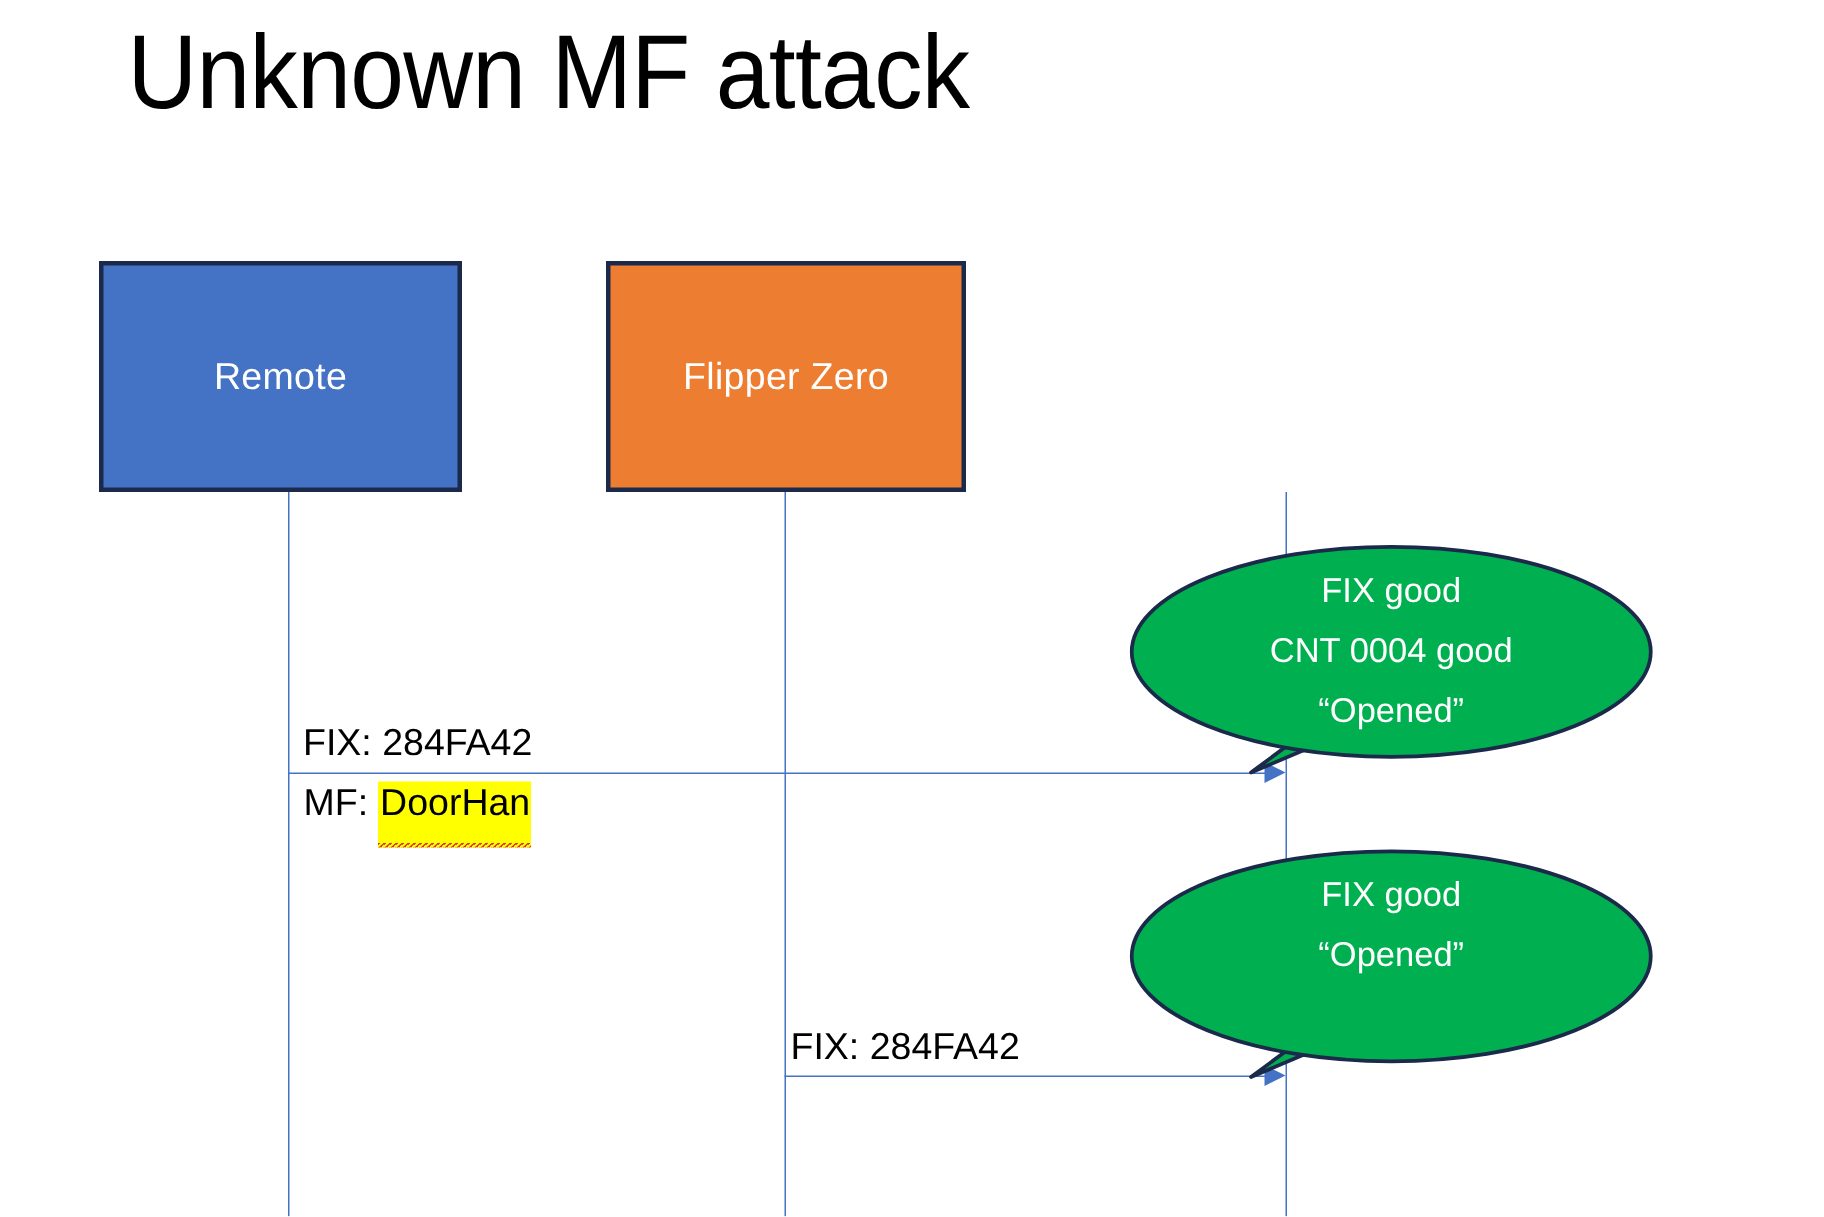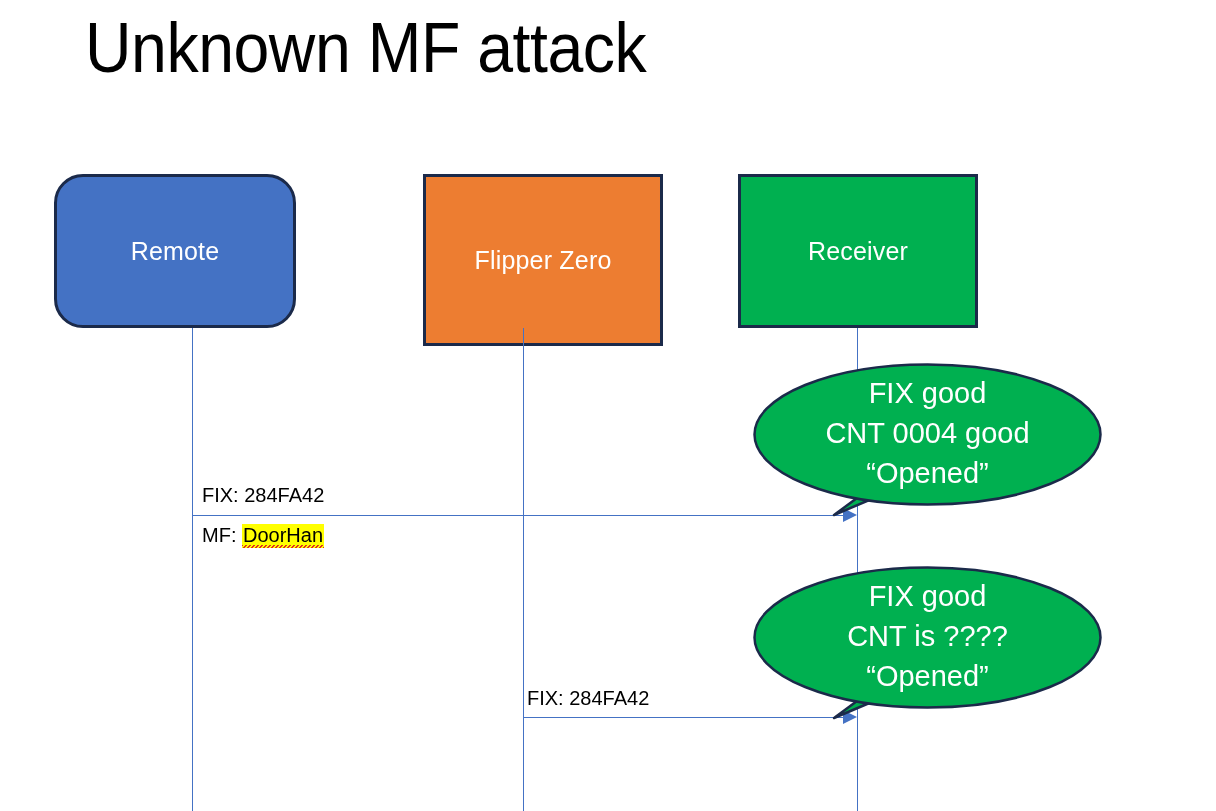--- a/index.html
+++ b/index.html
@@ -38,22 +38,22 @@
     box-sizing: border-box;
     border: 3px solid #1b2a4a;
     display: flex;
     align-items: center;
     justify-content: center;
     color: #ffffff;
     font-size: 25px;
     font-weight: 400;
     letter-spacing: 0.2px;
   }
-  #box-remote  { left: 24px;  top: 174px; width: 242px; height: 154px; background: #4472C4; border-radius: 29px; }
-  #box-flipper { left: 393px; top: 174px; width: 240px; height: 172px; background: #ED7D31; }
+  #box-remote  { left: 36px;  top: 174px; width: 242px; height: 154px; background: #4472C4; }
+  #box-flipper { left: 374px; top: 174px; width: 240px; height: 154px; background: #ED7D31; }
   #box-receiver{ left: 708px; top: 174px; width: 240px; height: 154px; background: #00B050; }
 
   
   .lifeline {
     position: absolute;
     top: 328px;
     width: 1px;
     height: 483px;
     background: #4472C4;
   }
@@ -77,43 +77,44 @@
     border-top: 7px solid transparent;
     border-bottom: 7px solid transparent;
     border-left: 14px solid #4472C4;
   }
   #msg1-head { left: 813px; top: 508px; }
   #msg2-head { left: 813px; top: 710px; }
 
   
   .msg-text {
     position: absolute;
-    font-size: 20px;
+    font-size: 25px;
     line-height: 40px;
     color: #000000;
     white-space: nowrap;
+    text-align: center;
   }
   #msg1-text { left: 172px; top: 475px; }
   #msg2-text { left: 497px; top: 678px; }
 
   .hl {
     background: #FFFF00;
     padding: 0 1px;
   }
   .squiggle {
     background-image:
       repeating-linear-gradient(
         135deg,
         #e03020 0px, #e03020 1.2px,
         transparent 1.2px, transparent 2.4px
       );
     background-repeat: repeat-x;
     background-size: 4px 3px;
     background-position: 0 100%;
-    padding-bottom: 2px;
+    padding-bottom: 16px;
   }
 
   
   .callout {
     position: absolute;
     width: 349px;
     height: 143px;
   }
   #callout1 { left: 723px; top: 363px; }
   #callout2 { left: 723px; top: 566px; }
@@ -126,43 +127,40 @@
     height: 100%;
     overflow: visible;
   }
   .callout-text {
     position: absolute;
     left: 0;
     top: 10px;
     width: 100%;
     text-align: center;
     color: #ffffff;
-    font-size: 29px;
+    font-size: 23px;
     line-height: 40px;
     pointer-events: none;
   }
 </style>
 </head>
 <body>
 
 <div id="slide">
 
   <div id="title">Unknown MF attack</div>
 
   <div class="actor-box" id="box-remote">
     <span>Remote</span>
   </div>
 
   <div class="actor-box" id="box-flipper">
     <span>Flipper Zero</span>
   </div>
 
-  <div class="actor-box" id="box-receiver">
-    <span>Receiver</span>
-  </div>
 
   <div class="lifeline" id="life-remote"></div>
   <div class="lifeline" id="life-flipper"></div>
   <div class="lifeline" id="life-receiver"></div>
 
   <div class="msg-line" id="msg1-line"></div>
   <div class="arrowhead" id="msg1-head"></div>
 
   <div class="msg-text" id="msg1-text">
     <div><span>FIX: </span><span>284FA42</span></div>
@@ -188,18 +186,17 @@
     </div>
   </div>
 
   <div class="callout" id="callout2">
     <svg viewBox="0 0 349 143" preserveAspectRatio="none">
       <path d="M 104 135 L 81 152 L 140 127 Z" fill="#00B050" stroke="#1B2A4A" stroke-width="2.5" stroke-linejoin="round"></path>
       <ellipse cx="174.5" cy="71.5" rx="173" ry="70" fill="#00B050" stroke="#1B2A4A" stroke-width="2.5"></ellipse>
     </svg>
     <div class="callout-text">
       <div>FIX good</div>
-      <div>CNT is ????</div>
       <div>“Opened”</div>
     </div>
   </div>
 
 </div>
 
 </body></html>

